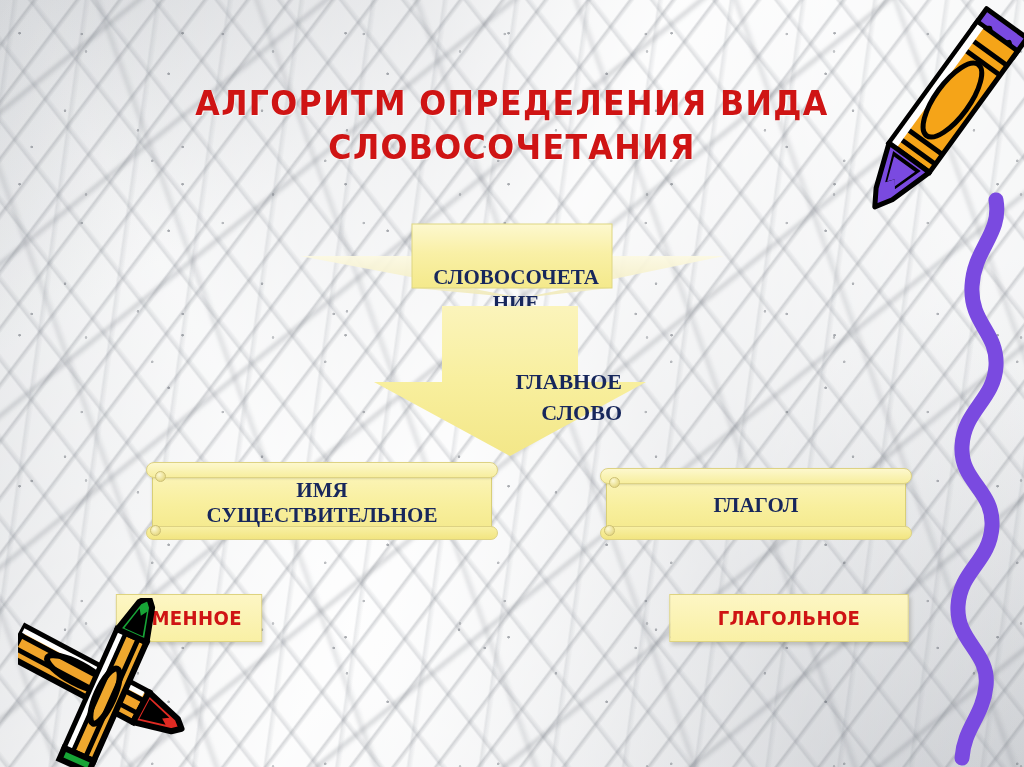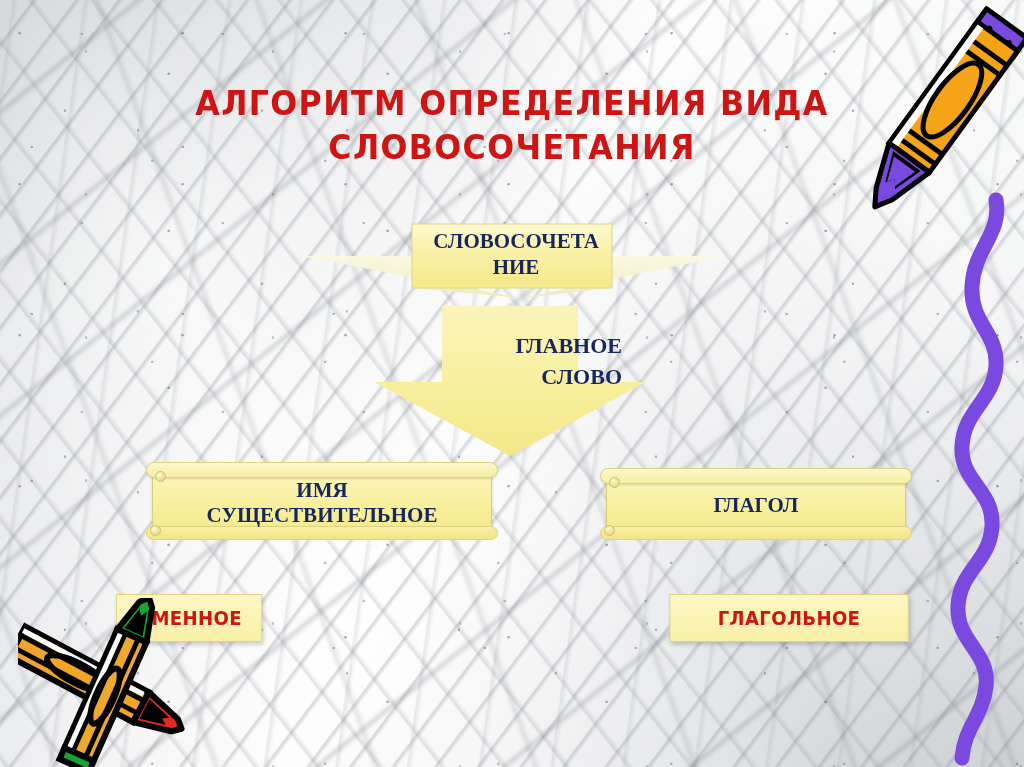--- a/index.html
+++ b/index.html
@@ -98,20 +98,21 @@
   .arrow-svg{position:absolute;}
 
   
   .arrow-label{
     position:absolute;
     text-align:center;
     color:#17275c;
     font-family:"Liberation Serif", serif;
     font-weight:bold;
     white-space:pre-line;
+    margin-top:36px;
   }
 
   
   .plaque{position:absolute;}
   .plaque .pl-body{
     position:absolute;left:6px;right:6px;top:7px;bottom:6px;
     background:linear-gradient(180deg,#fcf5bc 0%,#f8ef9d 55%,#f4e98c 100%);
     border:1px solid #d9cf77;
     border-radius:3px;
     box-shadow:0 2px 3px rgba(60,60,40,.18);

